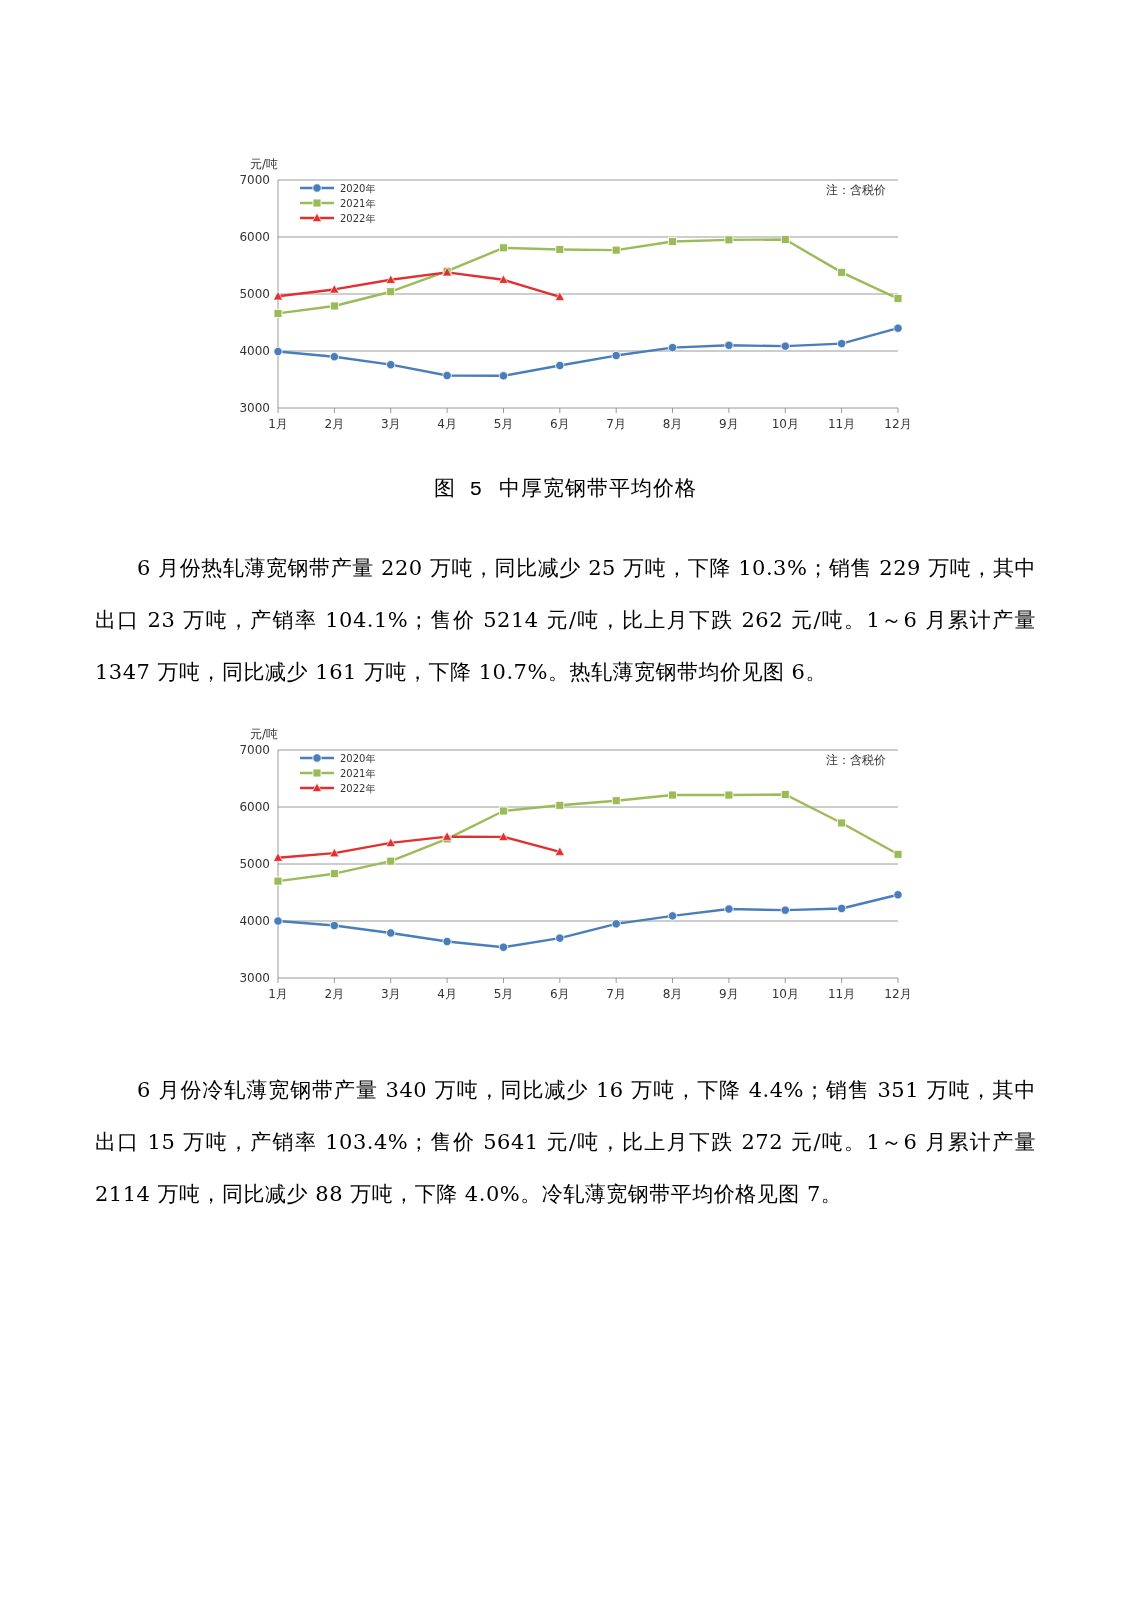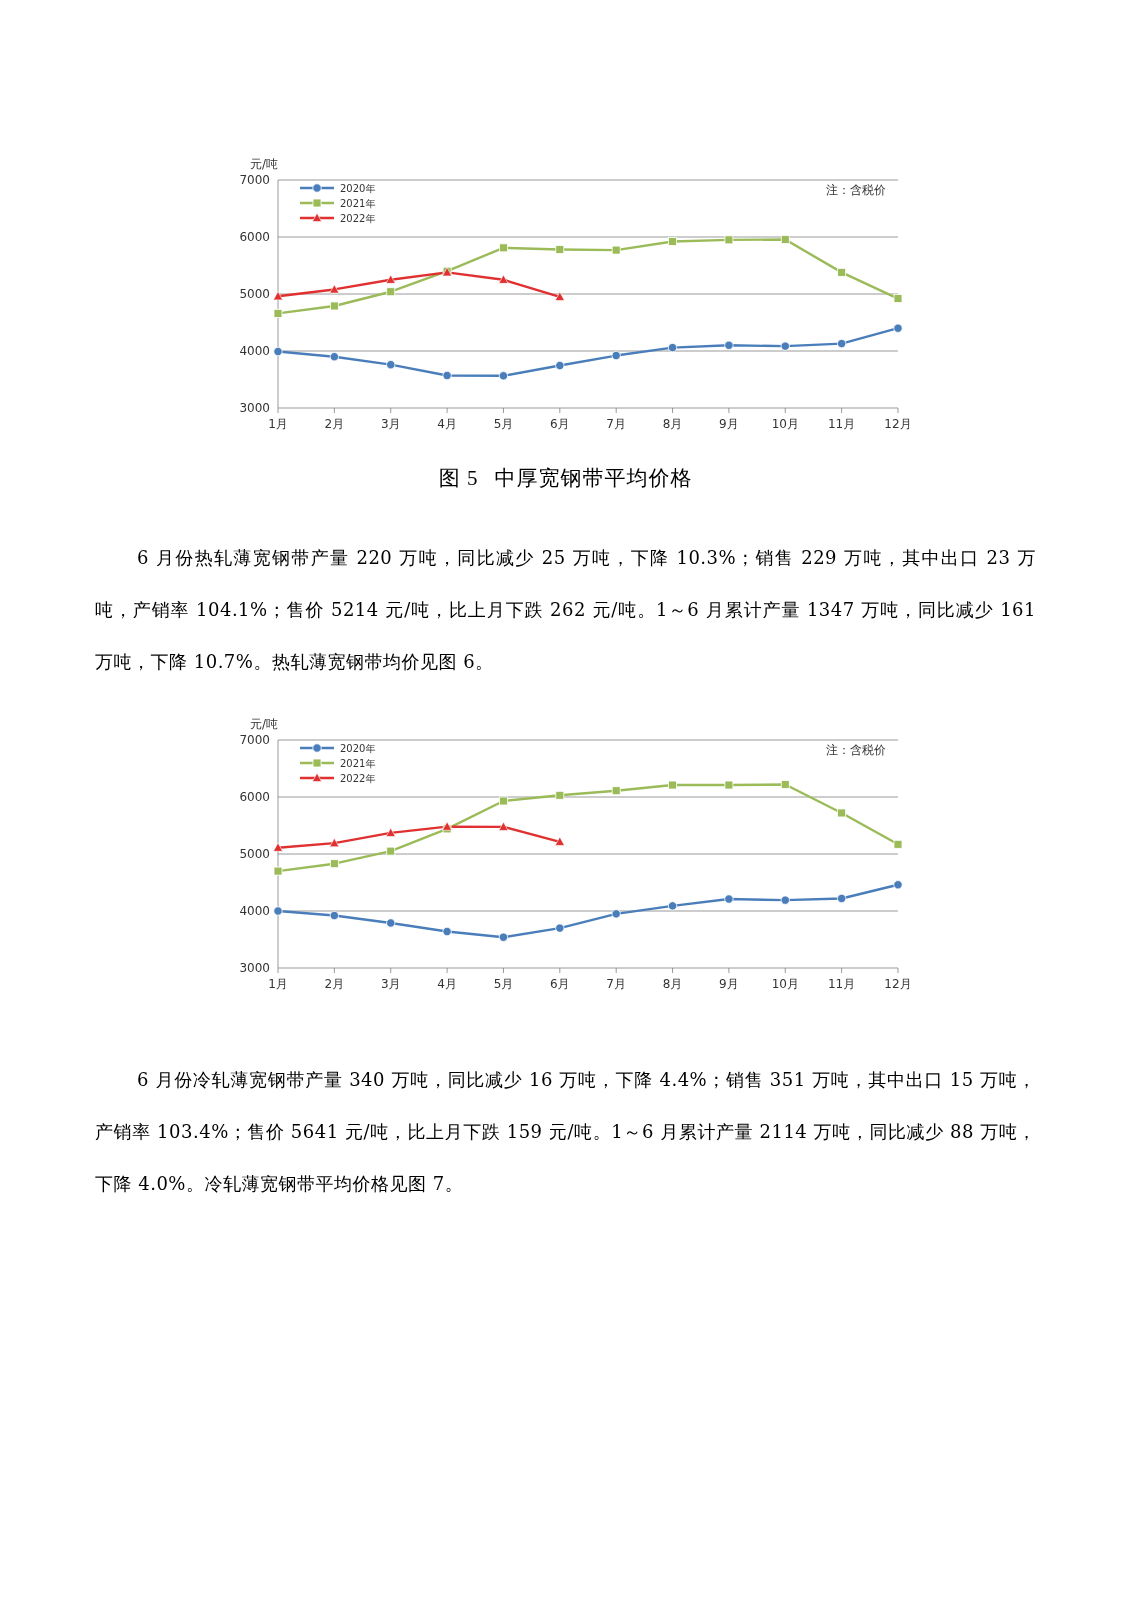--- a/index.html
+++ b/index.html
@@ -30,31 +30,31 @@
   }
   .chart-wrap {
     position: relative;
     margin: 0 auto;
     width: 700px;
     height: 300px;
   }
   .chart-svg { display: block; }
   .fig-caption {
     text-align: center;
-    font-family: Liberation Serif, serif;
+    font-family: Liberation Mono, monospace;
     font-size: 21px;
     letter-spacing: 1px;
-    margin-top: 14px;
+    margin-top: 24px;
   }
   .fig-caption .fig-label { margin-right: 16px; }
 
   
   .para {
     font-family: "DejaVu Serif", serif;
-    font-size: 18px;
+    font-size: 21px;
     line-height: 52px;
     text-align: justify;
     text-justify: inter-ideograph;
     text-indent: 42px;
     letter-spacing: 0.5px;
     margin: 0;
   }
 
   
   .ax-label { font-family: "DejaVu Sans", sans-serif; font-size: 12px; fill: #333; }
@@ -239,15 +239,15 @@
           <line x1="84" y1="53" x2="118" y2="53" stroke="#9BBB59" stroke-width="2.4"></line>
           <rect x="97" y="49" width="8" height="8" fill="#9BBB59" stroke="#ffffff" stroke-width="0.8"></rect>
           <text x="124" y="56.5" class="legend-text">2021年</text>
           <line x1="84" y1="68" x2="118" y2="68" stroke="#E03030" stroke-width="2.4"></line>
           <polygon points="101,63.2 105.6,71.6 96.4,71.6" fill="#E03030" stroke="#ffffff" stroke-width="0.6"></polygon>
           <text x="124" y="71.5" class="legend-text">2022年</text>
         </svg>
     </div>
   </div>
 
-  <p class="para" style="margin-top:44px;">6 月份冷轧薄宽钢带产量 340 万吨，同比减少 16 万吨，下降 4.4%；销售 351 万吨，其中出口 15 万吨，产销率 103.4%；售价 5641 元/吨，比上月下跌 159 元/吨。1～6 月累计产量 2114 万吨，同比减少 88 万吨，下降 4.0%。冷轧薄宽钢带平均价格见图 7。</p>
+  <p class="para" style="margin-top:44px;">6 月份冷轧薄宽钢带产量 340 万吨，同比减少 16 万吨，下降 4.4%；销售 351 万吨，其中出口 15 万吨，产销率 103.4%；售价 5641 元/吨，比上月下跌 272 元/吨。1～6 月累计产量 2114 万吨，同比减少 88 万吨，下降 4.0%。冷轧薄宽钢带平均价格见图 7。</p>
 
 </div>
 
 </body></html>

